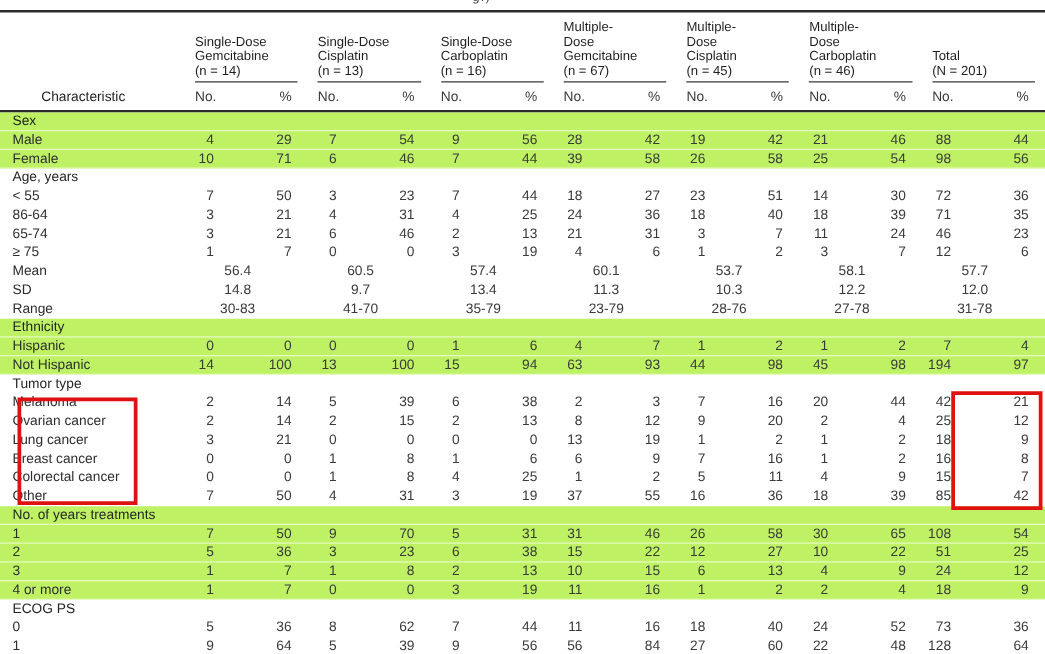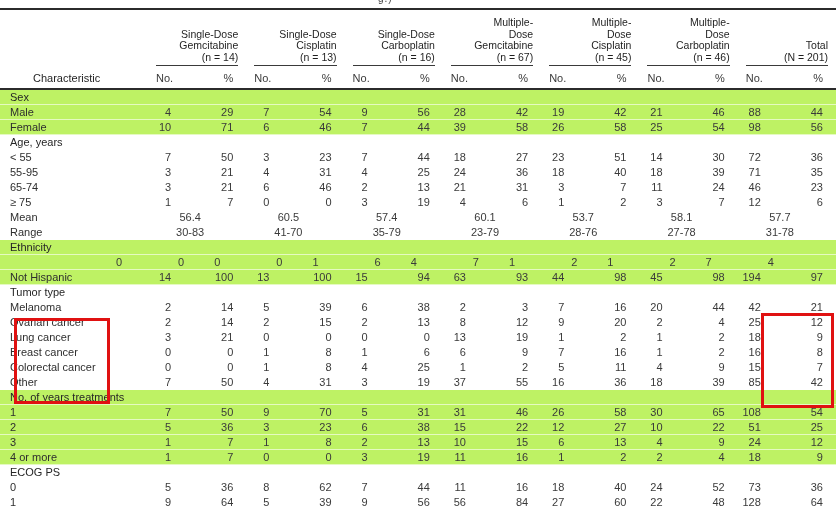--- a/index.html
+++ b/index.html
@@ -8,21 +8,21 @@
     font-family:"Liberation Sans","DejaVu Sans",sans-serif;color:#2e2e2e;
   }
   .top-fragment{position:absolute;top:-7px;left:378px;font-size:10px;color:#444;letter-spacing:1px;}
   .top-rule{position:absolute;top:8px;left:0;width:836px;height:2px;background:#2b2b2b;}
   .header-grid{
     position:absolute;top:10px;left:0;width:836px;height:78px;
     display:grid;grid-template-columns:148px repeat(14,1fr);grid-template-rows:56px 22px;
     border-bottom:2px solid #2b2b2b;box-sizing:content-box;
   }
   .group-title{
-    align-self:end;text-align:right;font-size:10.5px;line-height:11.5px;color:#1f1f1f;
+    align-self:end;text-align:left;font-size:10.5px;line-height:11.5px;color:#1f1f1f;
     margin:0 8px;padding-bottom:2px;border-bottom:1px solid #3a3a3a;grid-row:1;
   }
   .char-cell{grid-row:2;grid-column:1;align-self:end;padding:0 0 4px 33px;font-size:11px;color:#1f1f1f;}
   .sub{grid-row:2;align-self:end;padding-bottom:4px;font-size:11px;color:#1f1f1f;text-align:right;margin-top:42px;}
   .sub.no{padding-right:24px;}
   .sub.pct{padding-right:13px;}
   .tbody{position:absolute;top:90px;left:0;width:836px;}
   .section.shaded .row{background:#bef264;box-shadow:inset 0 -1px 0 rgba(255,255,255,.6);}
   .row{
     display:grid;grid-template-columns:148px repeat(14,1fr);
@@ -153,21 +153,21 @@
           <div class="no">18</div>
           <div class="pct">27</div>
           <div class="no">23</div>
           <div class="pct">51</div>
           <div class="no">14</div>
           <div class="pct">30</div>
           <div class="no">72</div>
           <div class="pct">36</div>
         </div>
         <div class="row">
-          <div class="item-label">55-95</div>
+          <div class="item-label">86-64</div>
           <div class="no">3</div>
           <div class="pct">21</div>
           <div class="no">4</div>
           <div class="pct">31</div>
           <div class="no">4</div>
           <div class="pct">25</div>
           <div class="no">24</div>
           <div class="pct">36</div>
           <div class="no">18</div>
           <div class="pct">40</div>
@@ -214,35 +214,46 @@
           <div class="item-label">Mean</div>
           <div class="span2">56.4</div>
           <div class="span2">60.5</div>
           <div class="span2">57.4</div>
           <div class="span2">60.1</div>
           <div class="span2">53.7</div>
           <div class="span2">58.1</div>
           <div class="span2">57.7</div>
         </div>
         <div class="row">
+          <div class="item-label">SD</div>
+          <div class="span2">14.8</div>
+          <div class="span2">9.7</div>
+          <div class="span2">13.4</div>
+          <div class="span2">11.3</div>
+          <div class="span2">10.3</div>
+          <div class="span2">12.2</div>
+          <div class="span2">12.0</div>
+        </div>
+        <div class="row">
           <div class="item-label">Range</div>
           <div class="span2">30-83</div>
           <div class="span2">41-70</div>
           <div class="span2">35-79</div>
           <div class="span2">23-79</div>
           <div class="span2">28-76</div>
           <div class="span2">27-78</div>
           <div class="span2">31-78</div>
         </div>
       </div>
       <div class="section shaded">
         <div class="row">
           <div class="sec-label">Ethnicity</div>
         </div>
         <div class="row">
+          <div class="item-label">Hispanic</div>
           <div class="no">0</div>
           <div class="pct">0</div>
           <div class="no">0</div>
           <div class="pct">0</div>
           <div class="no">1</div>
           <div class="pct">6</div>
           <div class="no">4</div>
           <div class="pct">7</div>
           <div class="no">1</div>
           <div class="pct">2</div>

